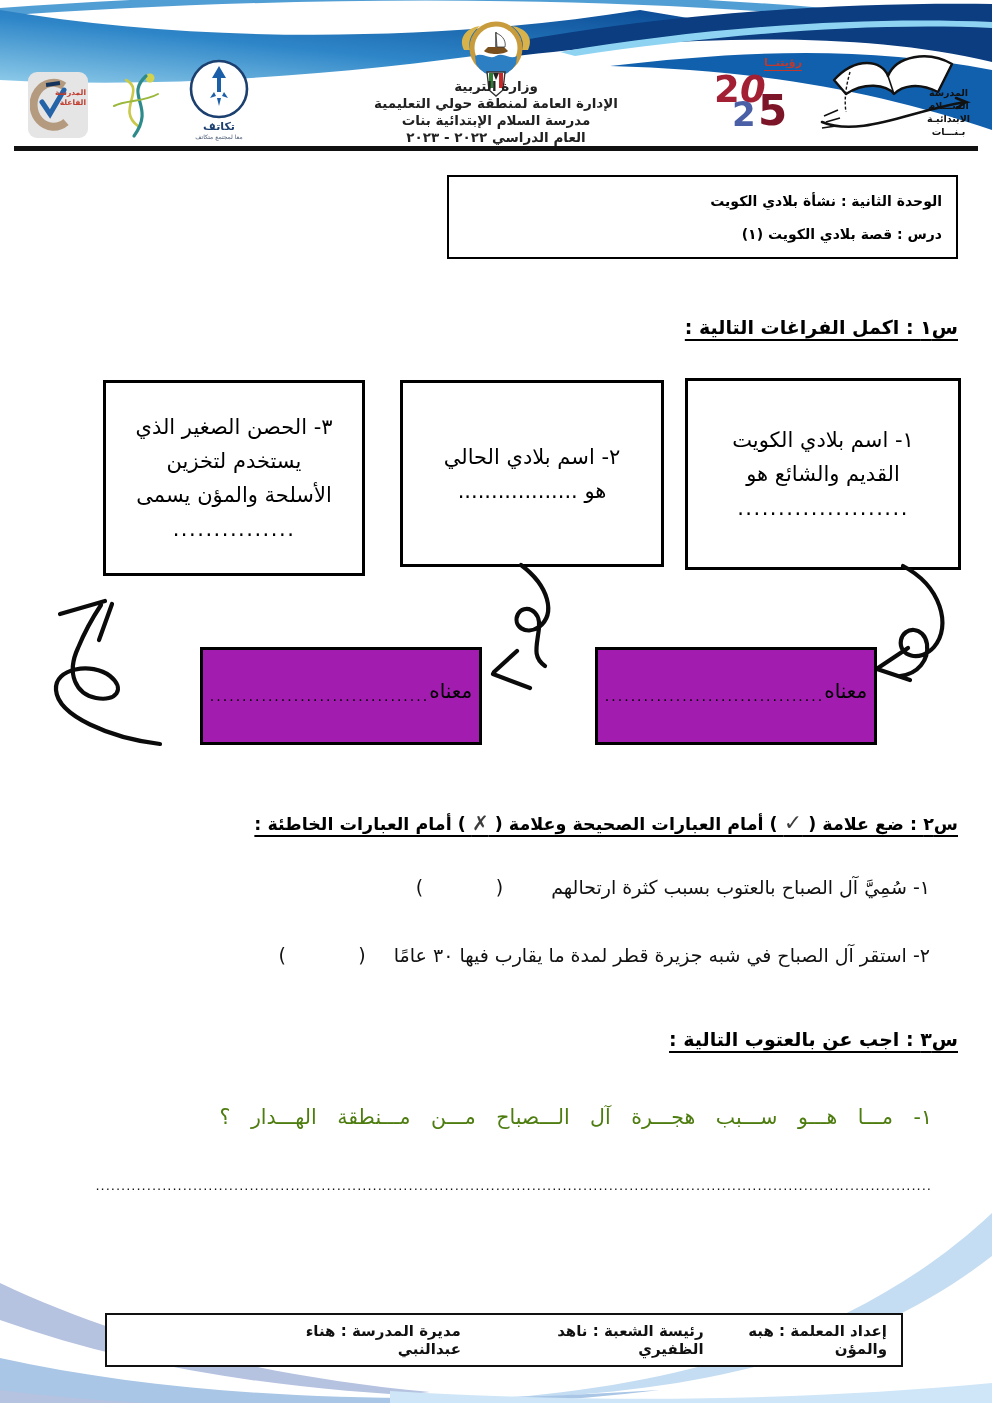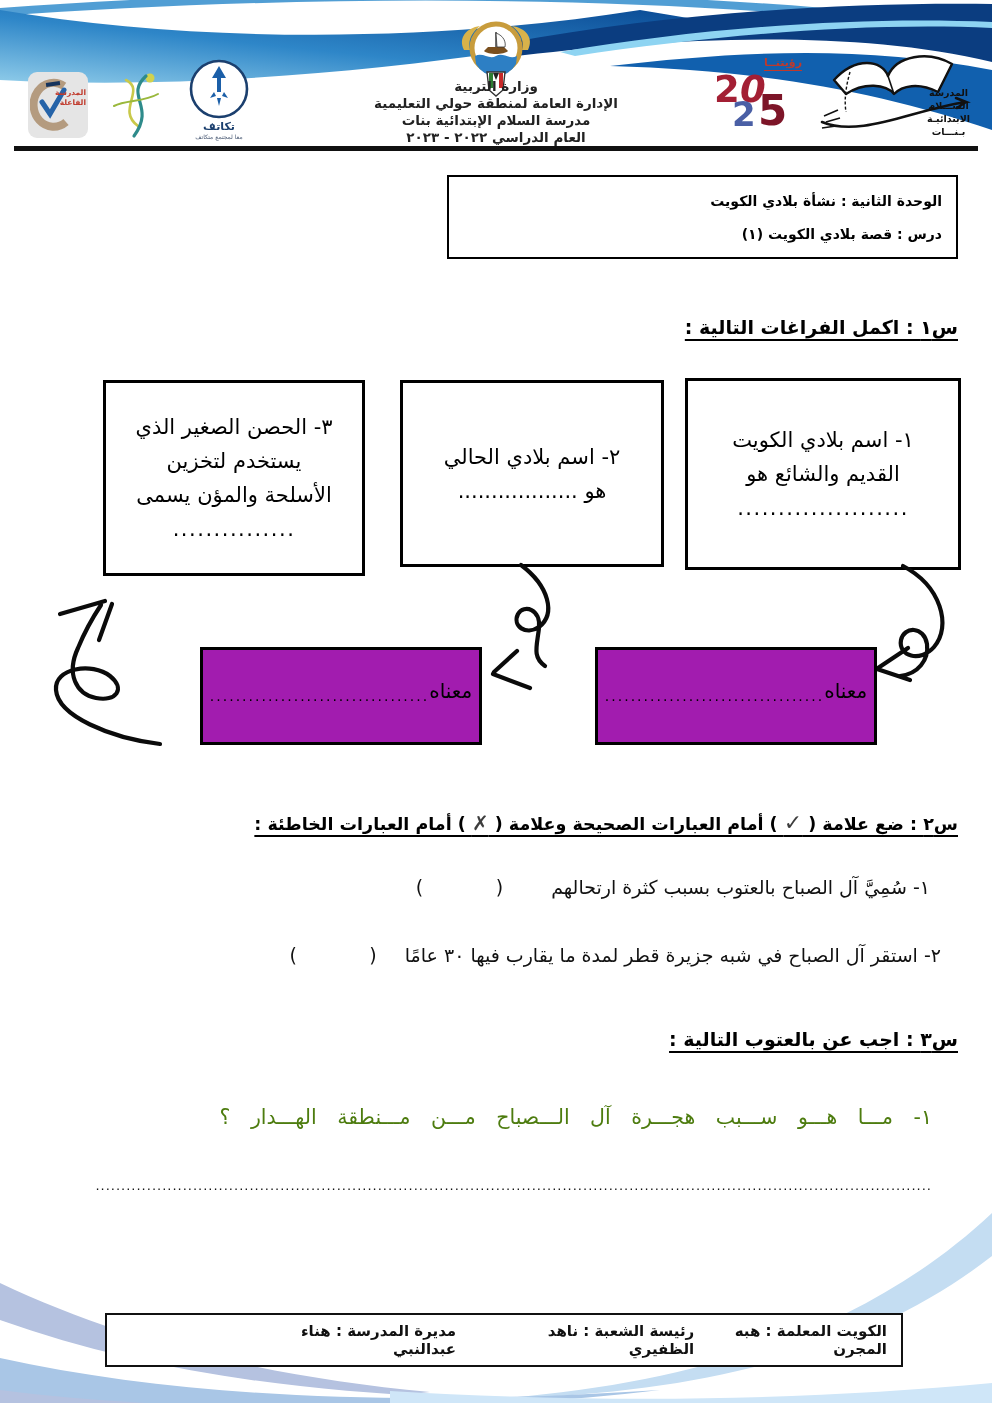--- a/index.html
+++ b/index.html
@@ -193,38 +193,38 @@
 
   <div class="abs qhead" style="right:34px;top:810px;font-size:17.5px;">
     <span>س٢ : ضع علامة ( </span><span style="font-size:22px;color:#3d3d3d;">✓</span><span> ) أمام العبارات الصحيحة وعلامة ( </span><span style="font-size:20px;color:#3d3d3d;">✗</span><span> ) أمام العبارات الخاطئة :</span>
   </div>
 
   <div class="abs stmt" style="right:62px;top:876px;">
     <span>١- سُمِيَّ آل الصباح بالعتوب بسبب كثرة ارتحالهم</span>
     <span class="bracket" style="margin-inline-start:42px;">(&nbsp;&nbsp;&nbsp;&nbsp;&nbsp;&nbsp;&nbsp;&nbsp;&nbsp;&nbsp;&nbsp;&nbsp;)</span>
   </div>
 
-  <div class="abs stmt" style="right:51px;top:944px;margin-left:27px;">
+  <div class="abs stmt" style="right:62px;top:944px;margin-left:27px;">
     <span>٢- استقر آل الصباح في شبه جزيرة قطر لمدة ما يقارب فيها ٣٠ عامًا</span>
     <span class="bracket" style="margin-inline-start:22px;">(&nbsp;&nbsp;&nbsp;&nbsp;&nbsp;&nbsp;&nbsp;&nbsp;&nbsp;&nbsp;&nbsp;&nbsp;)</span>
   </div>
 
   <div class="abs qhead" style="right:34px;top:1028px;font-size:19px;">س٣ : اجب عن بالعتوب التالية :</div>
 
   <div class="abs q3q" style="right:60px;top:1105px;">١- مـــا هـــو ســـبب هجـــرة آل الـــصباح مـــن مـــنطقة الهـــدار ؟</div>
 
   <div class="abs ansline" style="left:95px;right:60px;top:1178px;">........................................................................................................................................................................</div>
 
   <svg class="abs" style="left:0;top:1188px;" width="992" height="215" viewBox="0 0 992 215">
     <path d="M992,25 C880,130 725,192 505,210 C735,205 890,148 992,68 Z" fill="#c4ddf2"></path>
     <path d="M0,95 C120,152 260,188 430,204 L330,215 L0,215 Z" fill="#b5c2e0"></path>
     <path d="M0,132 C140,182 290,202 440,209 C300,214 130,206 0,172 Z" fill="#ffffff"></path>
     <path d="M0,170 C190,212 420,218 660,202 C450,228 170,224 0,202 Z" fill="#a9c6e6"></path>
     <path d="M390,203 C610,216 810,212 992,195 L992,215 L390,215 Z" fill="#cfe6f8"></path>
   </svg>
 
   <div class="abs footbox" style="left:105px;top:1313px;width:780px;height:50px;">
-    <span>الكويت المعلمة : هبه المجرن</span>
+    <span>إعداد المعلمة : هبه والمؤن</span>
     <span>رئيسة الشعبة : ناهد الظفيري</span>
     <span>مديرة المدرسة : هناء عبدالنبي</span>
   </div>
 
 </div>
 
 </body></html>

